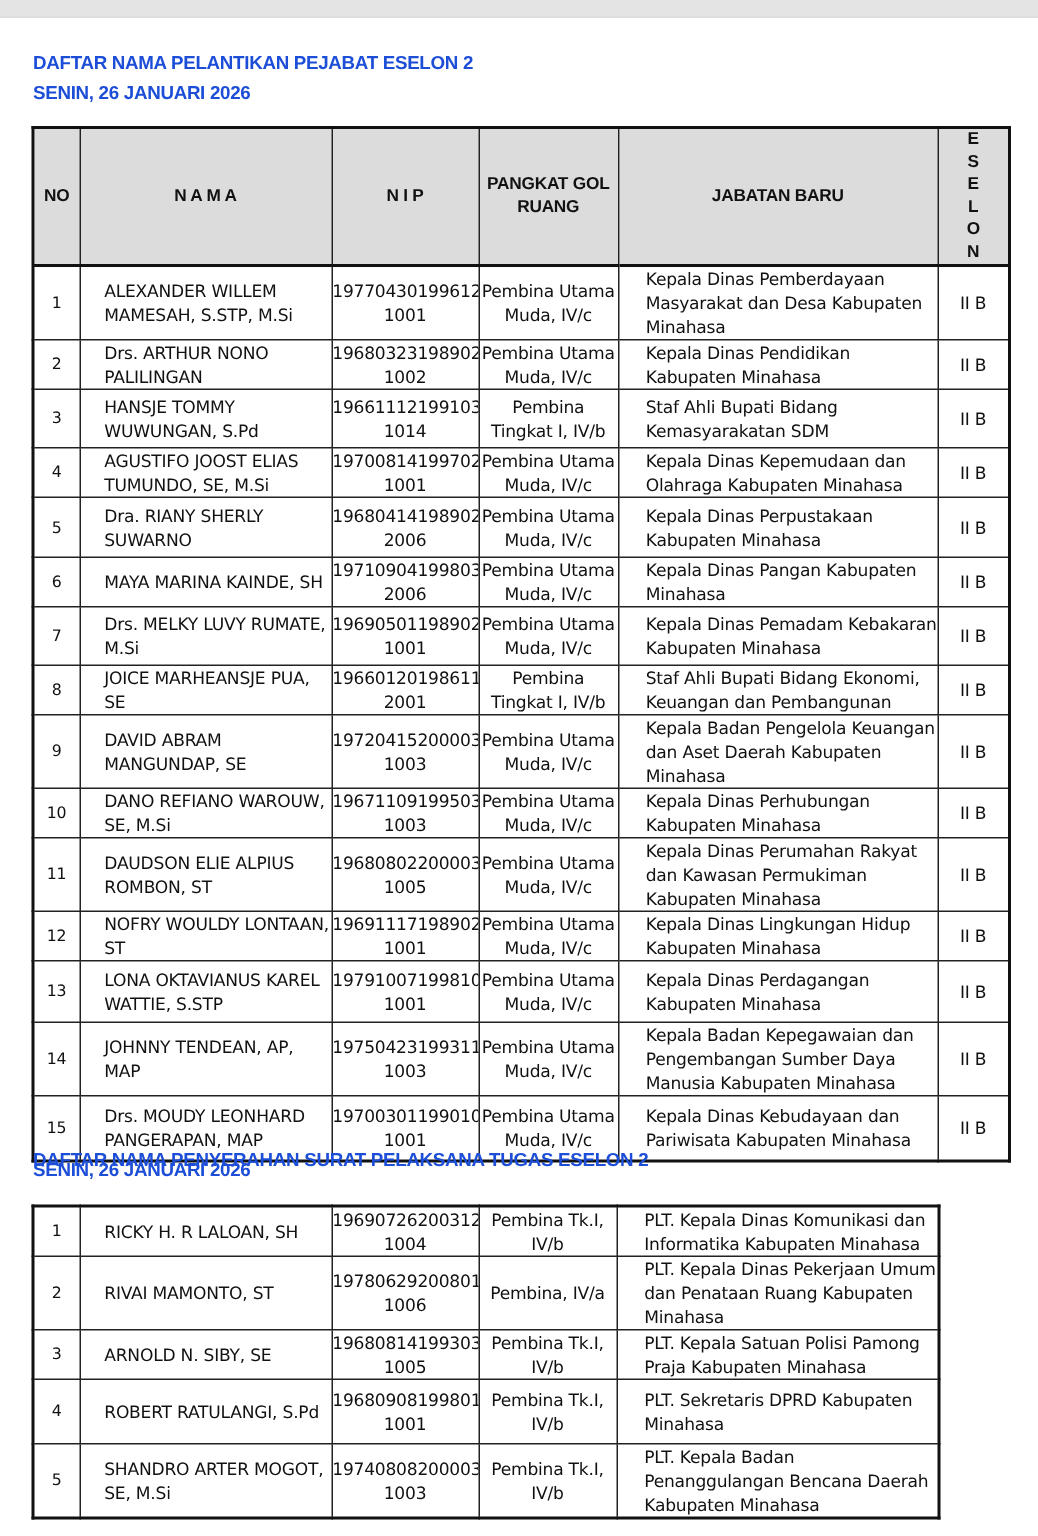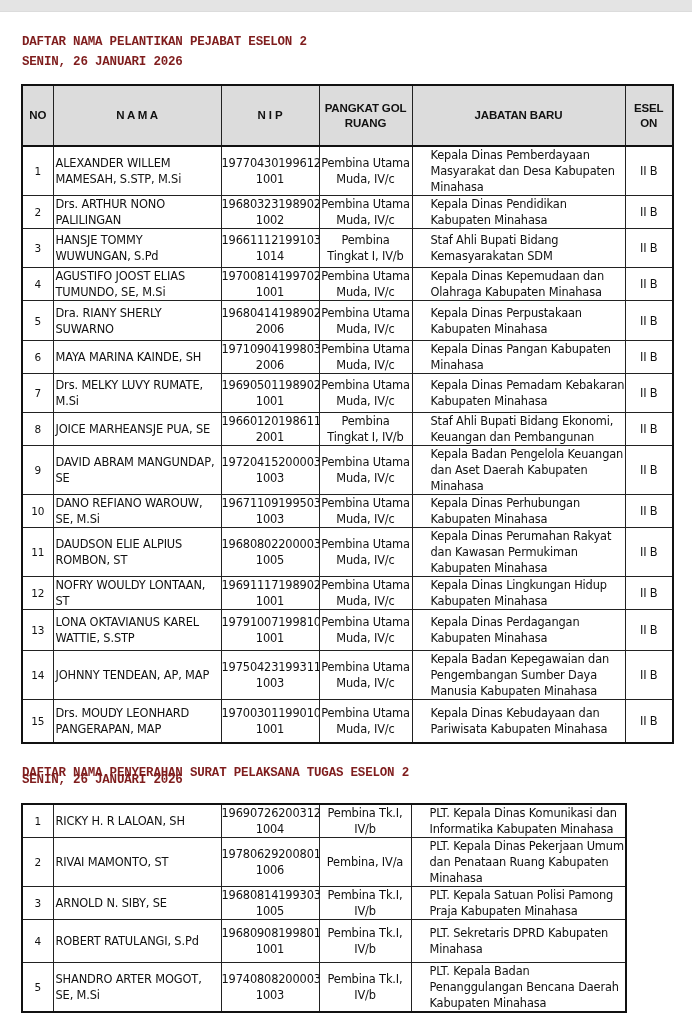--- a/index.html
+++ b/index.html
@@ -1,25 +1,25 @@
 <!DOCTYPE html>
 <html><head>
 <meta charset="utf-8">
 <style>
   * { box-sizing: border-box; margin: 0; padding: 0; }
   html, body { width: 692px; height: 1024px; background: #ffffff; overflow: hidden; }
   body { position: relative; font-family: "DejaVu Sans", sans-serif; color: #111; }
   .topbar { position: absolute; left: 0; top: 0; width: 692px; height: 12px; background: #e4e4e4; border-bottom: 1px solid #dcdcdc; }
-  .title { position: absolute; left: 22px; font-family: Liberation Mono, monospace; font-weight: bold; font-size: 12.5px; letter-spacing: -0.2px; color: #7f1d1d; white-space: nowrap; }
+  .title { position: absolute; left: 22px; font-family: Liberation Sans, sans-serif; font-weight: bold; font-size: 12.5px; letter-spacing: -0.2px; color: #1d4ed8; white-space: nowrap; }
   table { position: absolute; border-collapse: collapse; table-layout: fixed; font-size: 11.4px; letter-spacing: -0.15px; }
   td, th { border: 1px solid #222; overflow: hidden; line-height: 16px; }
   table.main { left: 21px; top: 84px; width: 651px; border: 2px solid #111; }
   table.main th { background: #dcdcdc; font-family: "Liberation Sans", sans-serif; font-weight: bold; font-size: 11.5px; text-align: center; height: 61px; line-height: 15px; border-bottom: 2px solid #111; }
   td.no { text-align: center; font-size: 10.5px; }
-  td.nama { text-align: left; padding-left: 2px; }
+  td.nama { text-align: left; padding-left: 16px; }
   td.nip { text-align: center; }
   td.pangkat { text-align: center; }
   td.jabatan { text-align: left; padding-left: 18px; }
   td.eselon { text-align: center; }
   table.plt { left: 21px; top: 803px; width: 604px; border: 2px solid #111; }
 </style>
 </head>
 <body>
 
 <div class="topbar"></div>
@@ -36,21 +36,21 @@
       <col style="width:213px">
       <col style="width:48px">
   </colgroup>
   <thead>
     <tr>
       <th>NO</th>
       <th>N A M A</th>
       <th>N I P</th>
       <th>PANGKAT GOL RUANG</th>
       <th>JABATAN BARU</th>
-      <th style="word-break:break-all;padding:0 8px;">ESELON</th>
+      <th style="word-break:break-all;padding:0 19px;">ESELON</th>
     </tr>
   </thead>
   <tbody id="tbody1">
       <tr style="height: 41px;">
         <td class="no">1</td>
         <td class="nama">ALEXANDER WILLEM MAMESAH, S.STP, M.Si</td>
         <td class="nip">19770430199612 1001</td>
         <td class="pangkat">Pembina Utama Muda, IV/c</td>
         <td class="jabatan">Kepala Dinas Pemberdayaan Masyarakat dan Desa Kabupaten Minahasa</td>
         <td class="eselon">II B</td>

